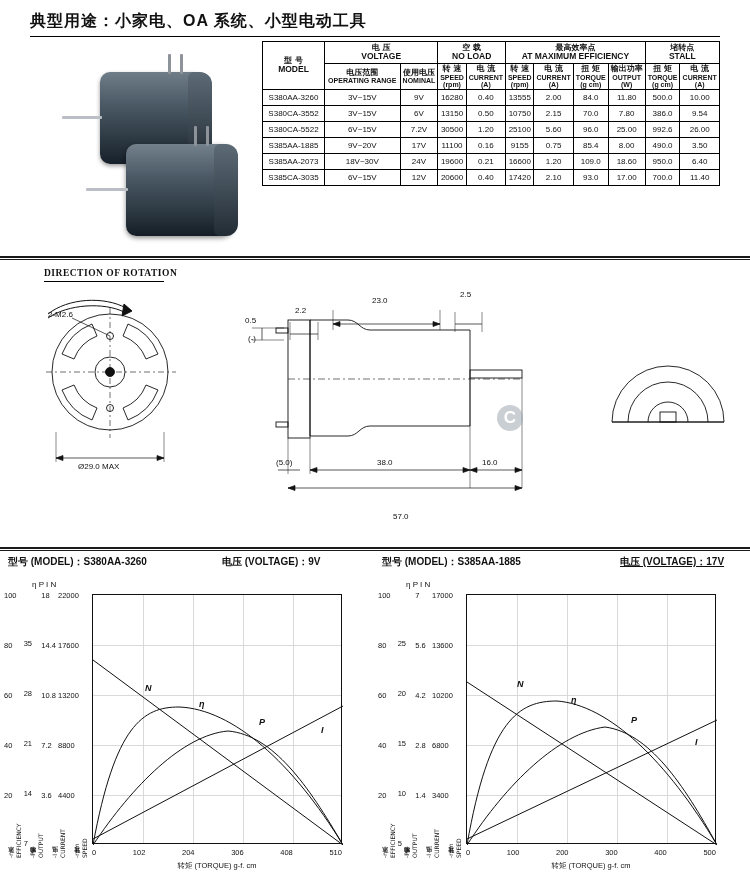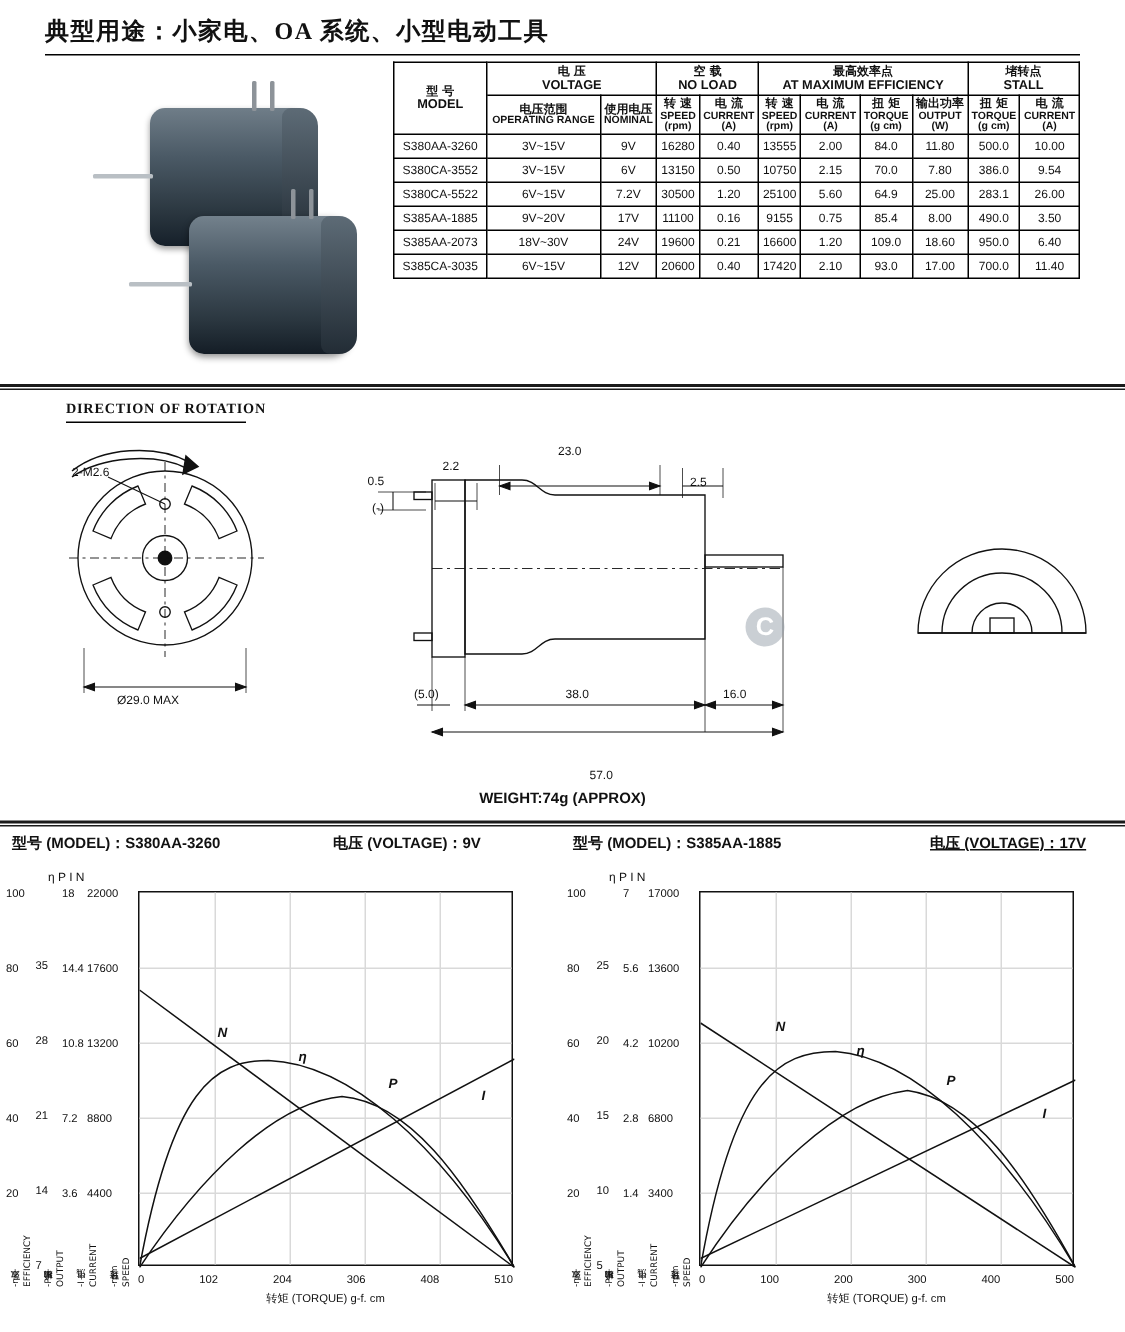--- a/index.html
+++ b/index.html
@@ -13,21 +13,21 @@
     overflow:hidden;
   }
   .sheet { position:relative; width:750px; height:888px; }
 
   
   .banner {
     position:absolute; left:30px; top:8px; width:690px; height:26px;
     display:flex; align-items:center;
   }
   .banner-text {
-    font-family:Liberation Serif, serif;
+    font-family:Liberation Sans, sans-serif;
     font-size:16px; font-weight:bold; letter-spacing:1px;
     white-space:nowrap;
   }
   .banner-line {
     position:absolute; left:30px; top:36px; width:690px; height:1px; background:#000;
   }
 
   
   .motor-photo {
     position:absolute; left:28px; top:40px; width:225px; height:205px;
@@ -281,23 +281,23 @@
         <td>9.54</td>
       </tr>
       <tr class="data">
         <td class="model-cell">S380CA-5522</td>
         <td>6V~15V</td>
         <td>7.2V</td>
         <td>30500</td>
         <td>1.20</td>
         <td>25100</td>
         <td>5.60</td>
-        <td>64.9</td>
+        <td>96.0</td>
         <td>25.00</td>
-        <td>283.1</td>
+        <td>992.6</td>
         <td>26.00</td>
       </tr>
       <tr class="data">
         <td class="model-cell">S385AA-1885</td>
         <td>9V~20V</td>
         <td>17V</td>
         <td>11100</td>
         <td>0.16</td>
         <td>9155</td>
         <td>0.75</td>
@@ -435,30 +435,29 @@
         <rect x="660" y="150" width="16" height="10"></rect>
       </g>
     </svg>
 
     <div style="position:absolute; left:48px; top:48px; font-size:8px;">2-M2.6</div>
     <div style="position:absolute; left:78px; top:200px; font-size:8px;">Ø29.0 MAX</div>
     <div style="position:absolute; left:245px; top:54px; font-size:8px;">0.5</div>
     <div style="position:absolute; left:248px; top:72px; font-size:8px;">(-)</div>
     <div style="position:absolute; left:295px; top:44px; font-size:8px;">2.2</div>
     <div style="position:absolute; left:372px; top:34px; font-size:8px;">23.0</div>
-    <div style="position:absolute; left:460px; top:55px; font-size:8px;">2.5</div>
+    <div style="position:absolute; left:460px; top:28px; font-size:8px;">2.5</div>
     <div style="position:absolute; left:276px; top:196px; font-size:8px;">(5.0)</div>
     <div style="position:absolute; left:377px; top:196px; font-size:8px;text-align:center;">38.0</div>
     <div style="position:absolute; left:482px; top:196px; font-size:8px;">16.0</div>
     <div style="position:absolute; left:393px; top:214px; font-size:8px;margin-top:36px;">57.0</div>
   </div>
 
   <div class="wm-logo">C</div>
 
-  <div class="weight">WEIGHT:74g (APPROX)</div>
 
   <div class="rule-low"></div>
   <div class="rule-low2"></div>
 
   <div class="curve-head ch1">型号 (MODEL)：S380AA-3260</div>
   <div class="curve-head ch1b">电压 (VOLTAGE)：9V</div>
   <div class="curve-head ch2">型号 (MODEL)：S385AA-1885</div>
   <div class="curve-head ch2b">电压 (VOLTAGE)：17V</div>
 
   <div class="chart-wrap cw1">

